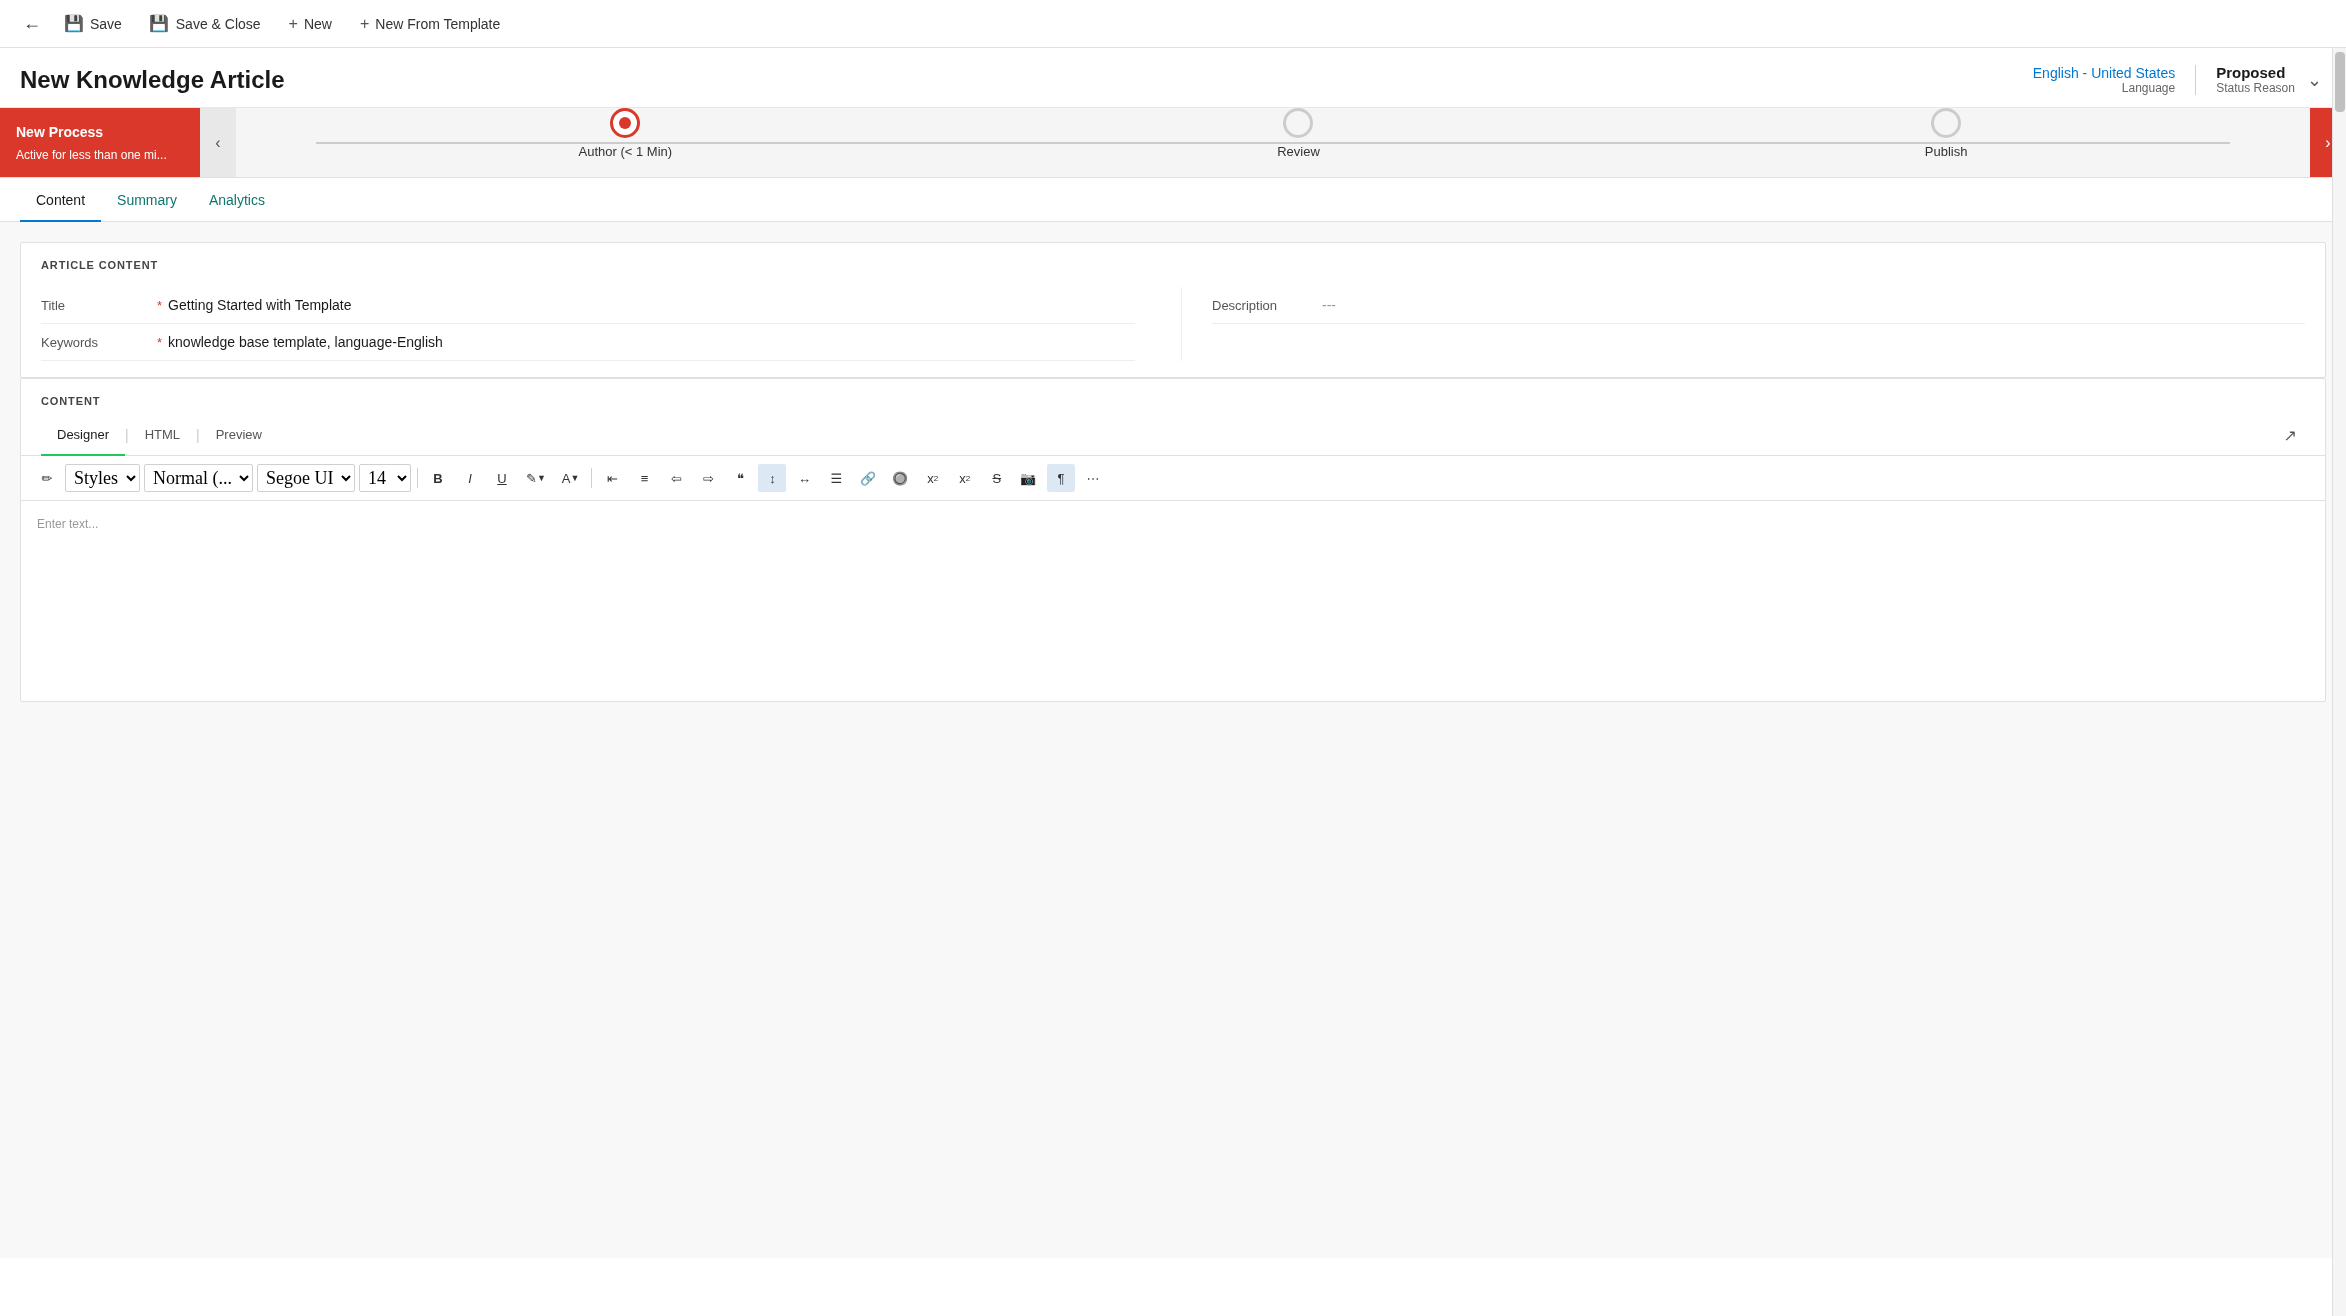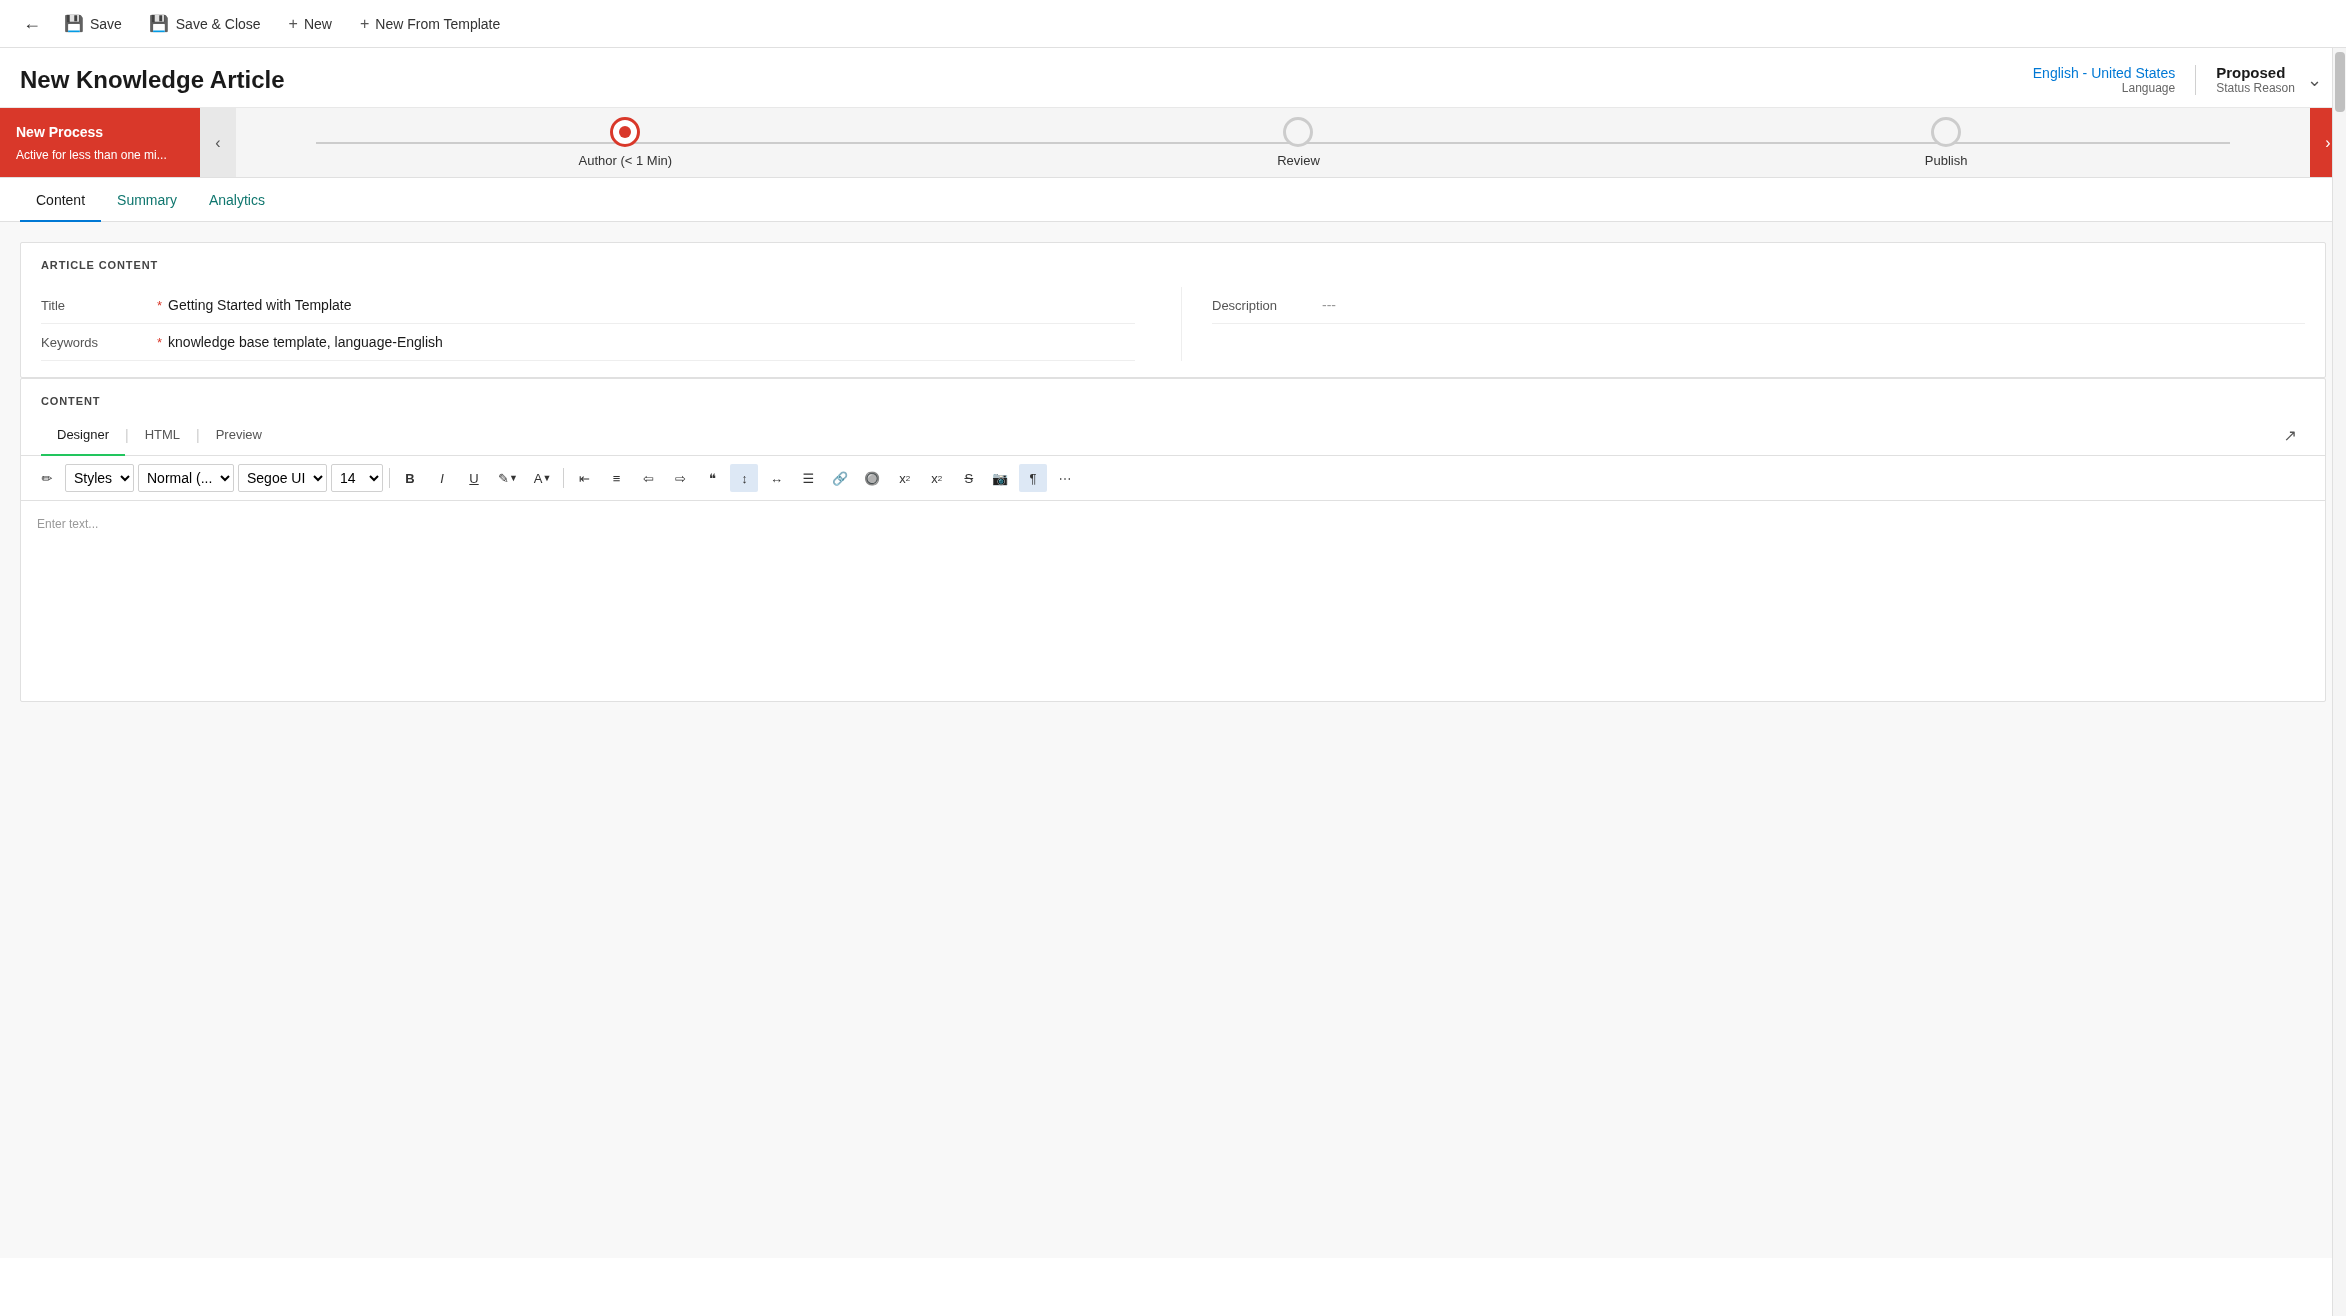--- a/index.html
+++ b/index.html
@@ -133,21 +133,21 @@
       width: 36px;
       background: #e8e8e8;
       cursor: pointer;
       border: none;
       font-size: 16px;
       color: #555;
     }
     .process-steps {
       flex: 1;
       display: flex;
-      align-items: center;
+      align-items: flex-start;
       justify-content: space-around;
       padding: 0 40px;
       position: relative;
     }
     .process-line {
       position: absolute;
       top: 50%;
       left: 80px;
       right: 80px;
       height: 2px;
@@ -335,24 +335,25 @@
       color: #333;
       border-radius: 2px;
       min-width: 28px;
       height: 28px;
     }
     .toolbar-tool.active { background: #dde8f5; }
     .toolbar-select {
       height: 28px;
       border: 1px solid #d0d0d0;
       background: #fff;
-      font-size: 14px;
+      font-size: 18px;
       padding: 0 4px;
       border-radius: 2px;
       cursor: pointer;
+      font-family: Liberation Serif, serif;
     }
     .toolbar-divider {
       width: 1px;
       height: 20px;
       background: #d0d0d0;
       margin: 0 2px;
     }
 
     
     .editor-body {

